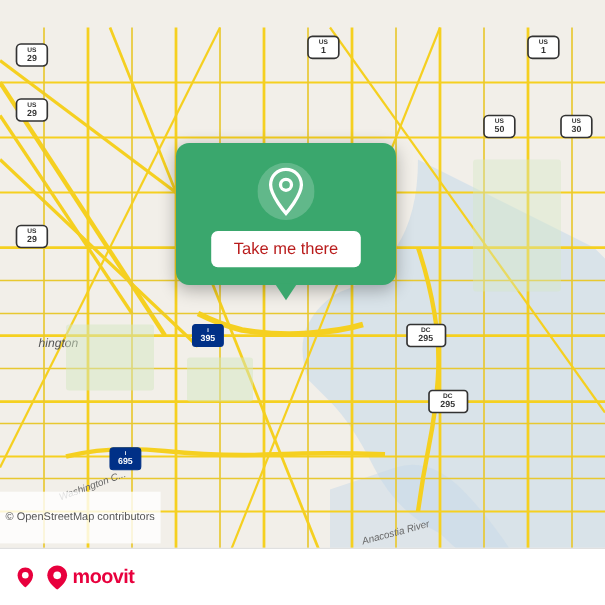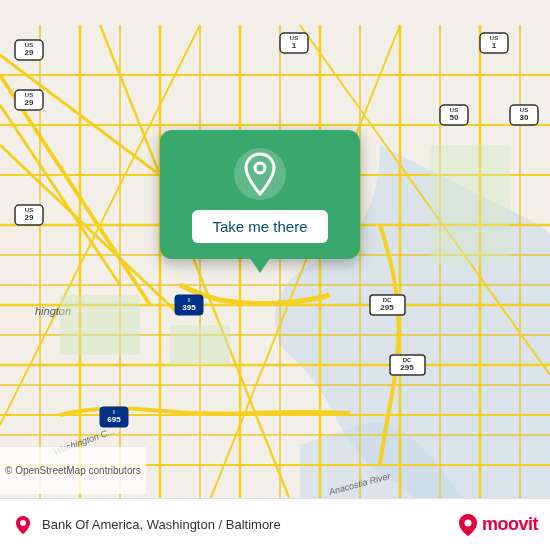--- a/index.html
+++ b/index.html
@@ -103,21 +103,21 @@
     }
 
     #pin-icon-wrap {
       width: 52px;
       height: 52px;
       margin-bottom: 10px;
     }
 
     #take-me-there-btn {
       background: white;
-      color: #0c4a6e;
+      color: #b91c1c;
       border: none;
       border-radius: 6px;
       padding: 8px 20px;
       font-size: 15px;
       font-weight: 500;
       cursor: pointer;
       white-space: nowrap;
       text-align: center;
     }
 
@@ -263,21 +263,20 @@
     <span>© OpenStreetMap contributors</span>
   </div>
 
   <div id="bottom-bar">
 
     <svg id="location-pin-icon" viewBox="0 0 22 22" xmlns="http://www.w3.org/2000/svg">
       <path d="M11 2 C7 2 4 5 4 9 C4 15 11 20 11 20 C11 20 18 15 18 9 C18 5 15 2 11 2Z" fill="#e8003d"></path>
       <circle cx="11" cy="9" r="3" fill="white"></circle>
     </svg>
 
-    <span id="bottom-text">Bank Of America, Washington / Baltimore</span>
 
     <div id="moovit-logo">
       <svg id="moovit-pin" viewBox="0 0 20 24" xmlns="http://www.w3.org/2000/svg">
         <path d="M10 1 C5 1 1 5 1 10 C1 17 10 23 10 23 C10 23 19 17 19 10 C19 5 15 1 10 1Z" fill="#e8003d"></path>
         <circle cx="10" cy="10" r="3.5" fill="white"></circle>
       </svg>
       <span id="moovit-text">moovit</span>
     </div>
   </div>
 </div>

